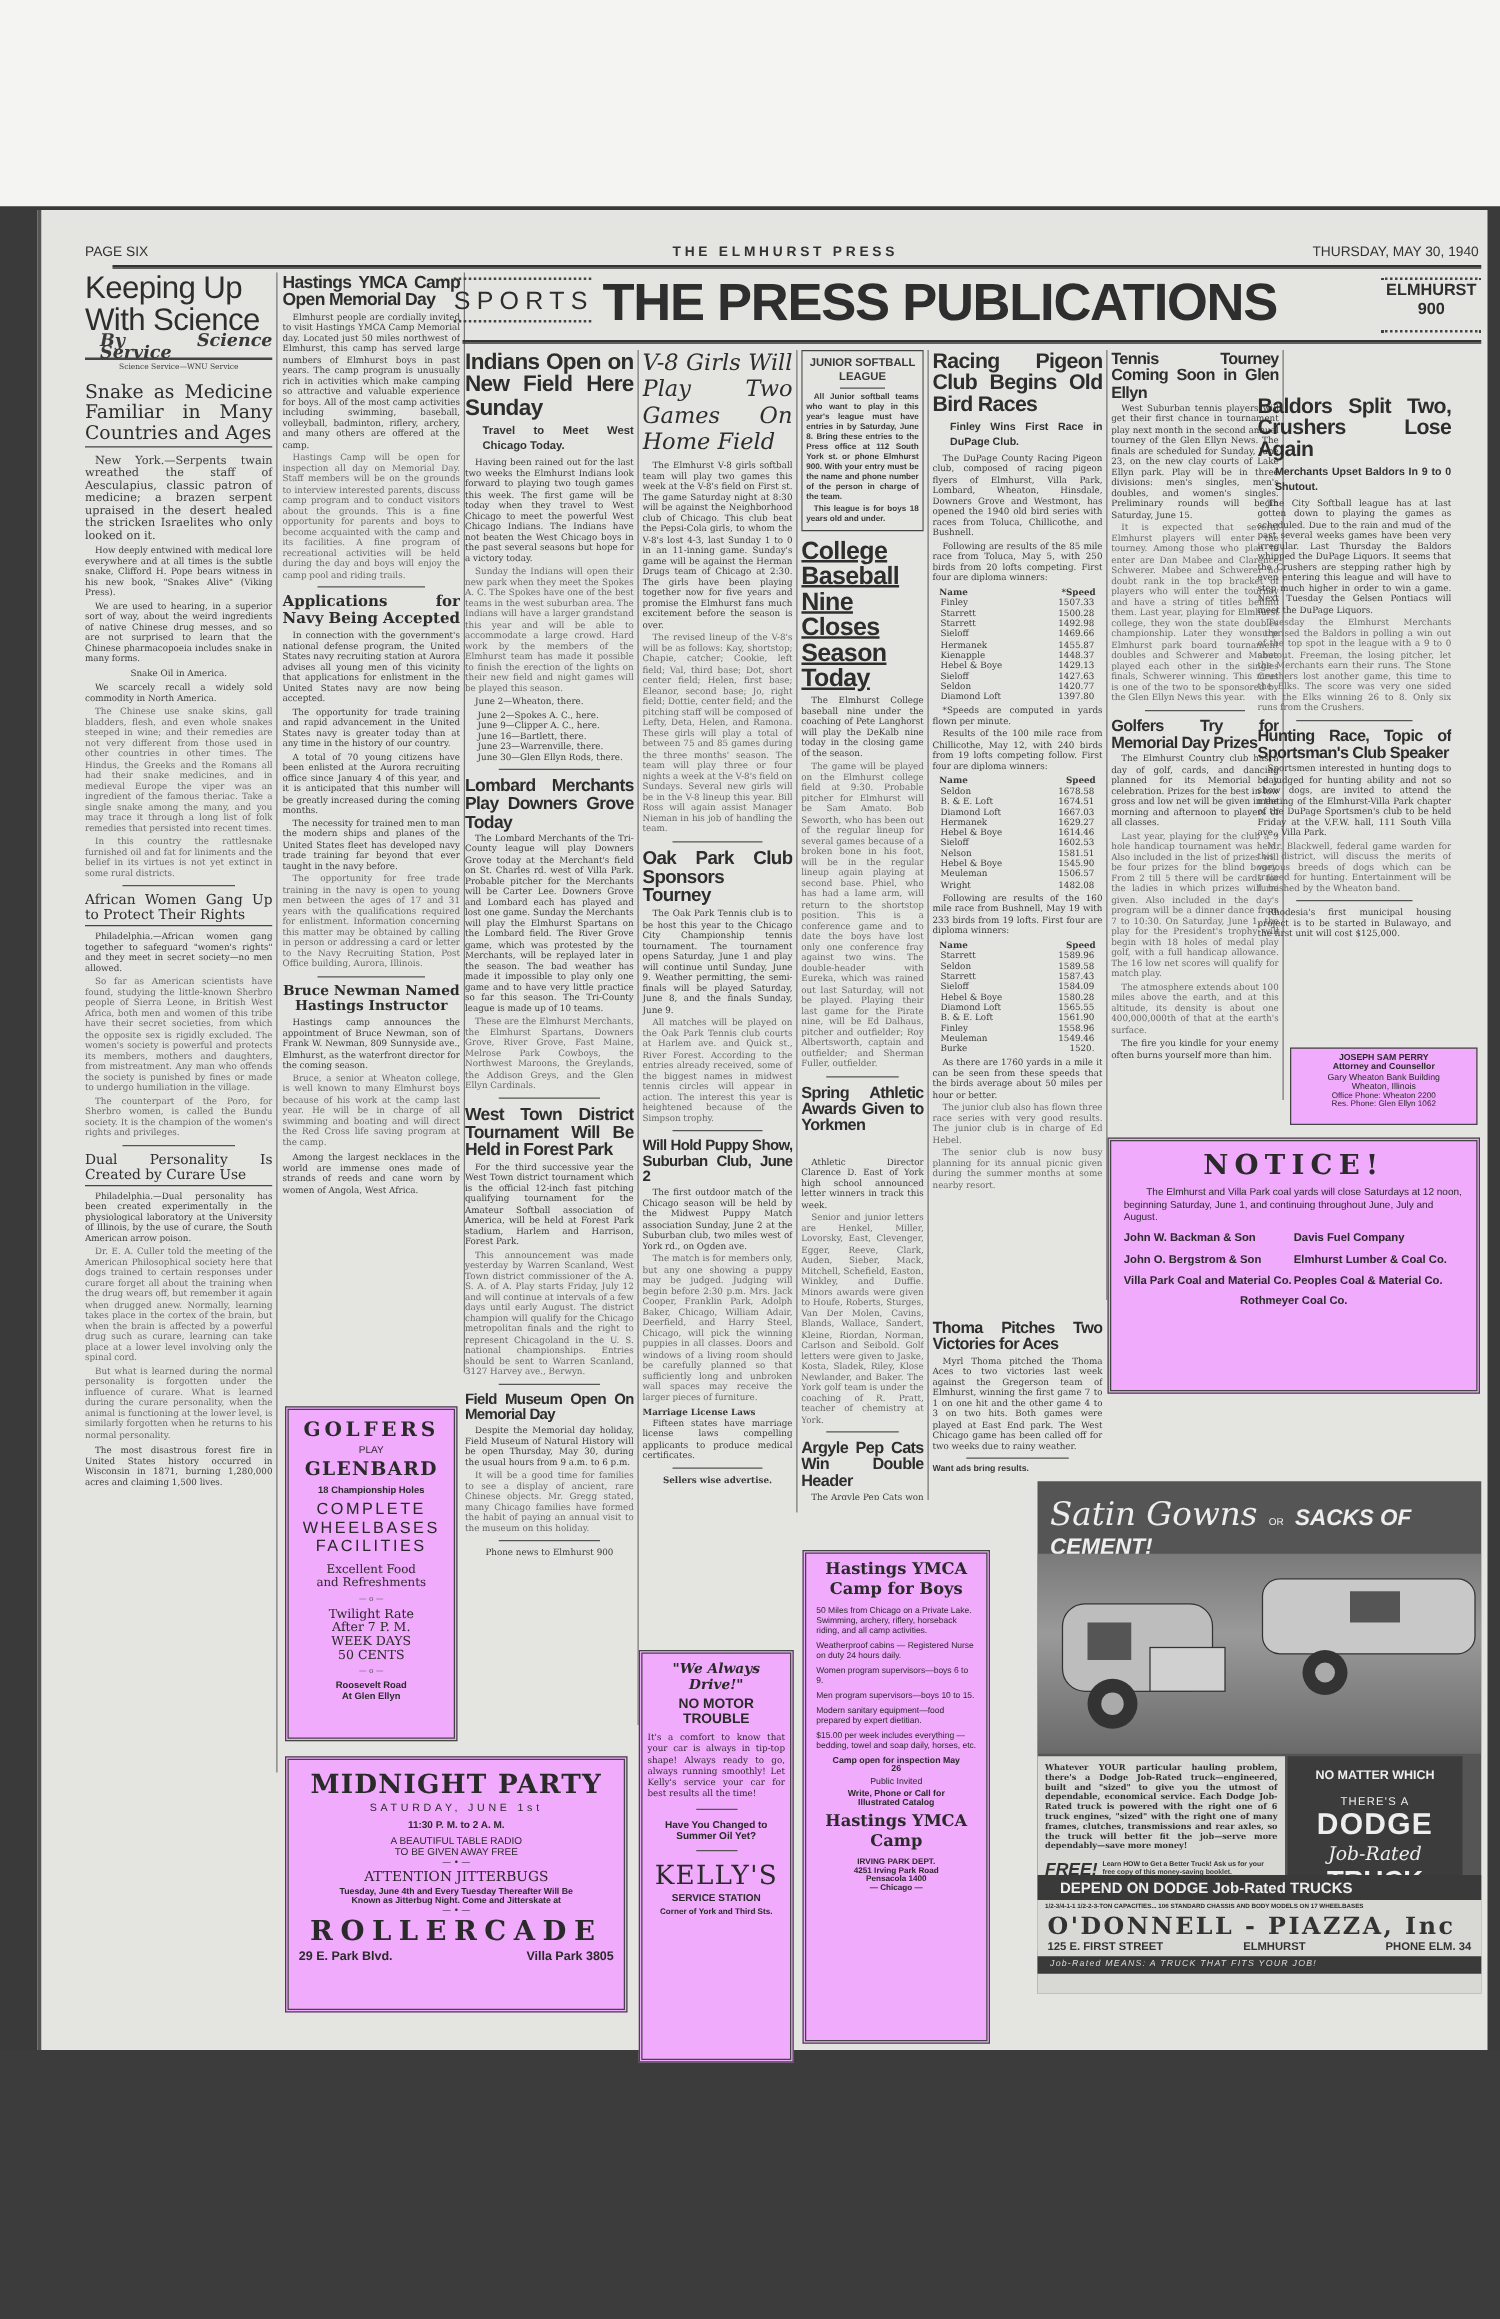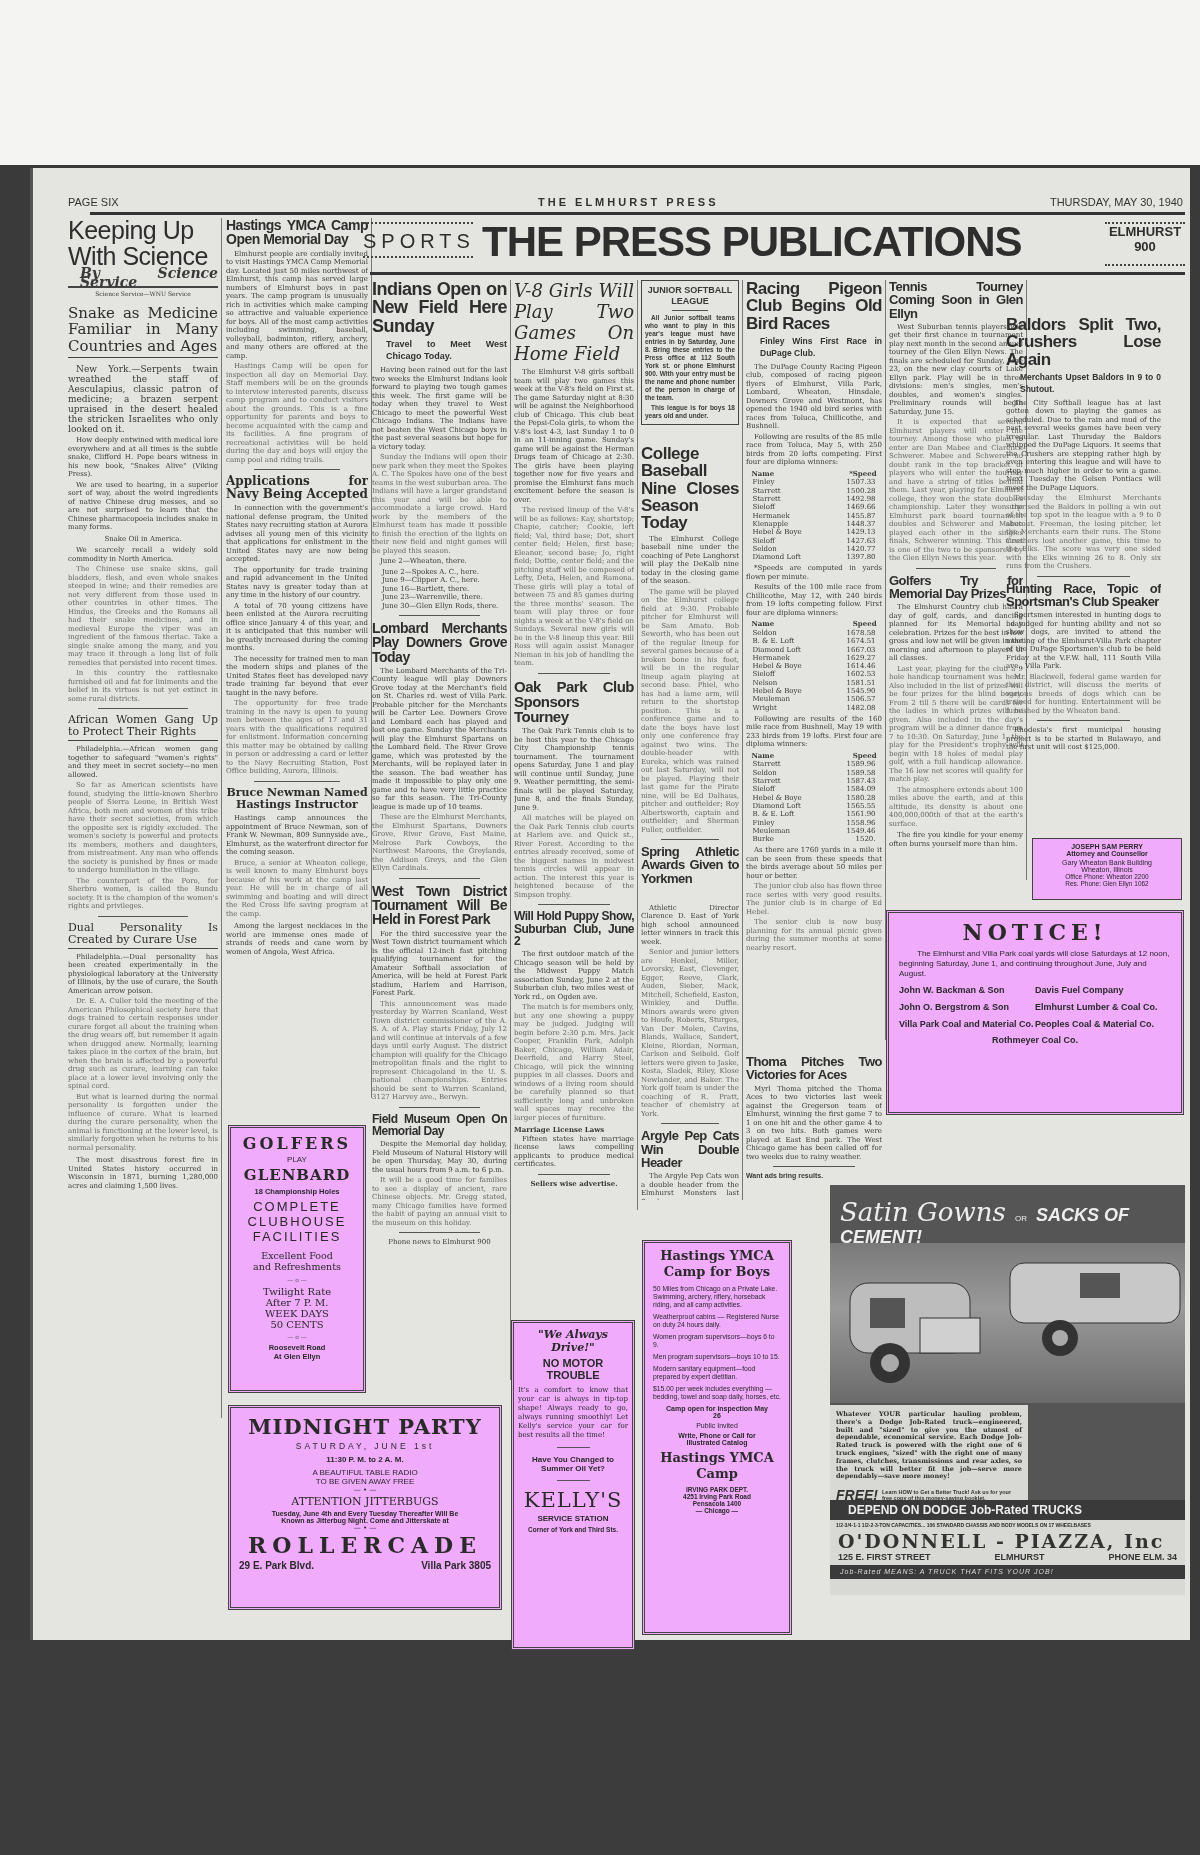--- a/index.html
+++ b/index.html
@@ -87,21 +87,21 @@
   <p class="body" style="margin-top:4px;">Among the largest necklaces in the world are immense ones made of strands of reeds and cane worn by women of Angola, West Africa.</p>
 </div>
 <div class="vline" style="left:371px; top:218px; height:880px;"></div>
 
 <div class="ad" style="left:228px; top:1125px; width:138px; height:268px; padding-top:6px;">
   <div style="font-family:'DejaVu Serif',serif; font-weight:bold; font-size:16px; letter-spacing:3px;">GOLFERS</div>
   <div style="font-family:'Liberation Sans',sans-serif; font-size:8px; margin:2px 0;">PLAY</div>
   <div style="font-family:'DejaVu Serif',serif; font-weight:bold; font-size:15px; letter-spacing:1px;">GLENBARD</div>
   <div style="font-family:'Liberation Sans',sans-serif; font-weight:bold; font-size:7.5px; margin:3px 0;">18 Championship Holes</div>
   <div style="font-family:'Liberation Sans',sans-serif; font-size:13px; letter-spacing:2px;">COMPLETE</div>
-  <div style="font-family:'Liberation Sans',sans-serif; font-size:13px; letter-spacing:2px;">CLUBHOUSE</div>
+  <div style="font-family:'Liberation Sans',sans-serif; font-size:13px; letter-spacing:2px;">WHEELBASES</div>
   <div style="font-family:'Liberation Sans',sans-serif; font-size:13px; letter-spacing:2px; margin-bottom:6px;">FACILITIES</div>
   <div style="font-size:9.5px;">Excellent Food</div>
   <div style="font-size:9.5px; margin-bottom:4px;">and Refreshments</div>
   <div style="font-size:6px; color:#555;">— o —</div>
   <div style="font-size:10px; margin-top:3px;">Twilight Rate</div>
   <div style="font-size:10px;">After 7 P. M.</div>
   <div style="font-size:10px;">WEEK DAYS</div>
   <div style="font-size:10px; margin-bottom:3px;">50 CENTS</div>
   <div style="font-size:6px; color:#555;">— o —</div>
   <div style="font-family:'Liberation Sans',sans-serif; font-weight:bold; font-size:7.5px; margin-top:3px;">Roosevelt Road</div>
@@ -195,21 +195,21 @@
   </div>
 </div>
 
 <div class="col" style="left:641px; top:280px; width:98px; height:920px;">
   <div style="border:1px solid #444; padding:4px 3px;">
     <div style="font-family:'Liberation Sans',sans-serif; font-weight:bold; font-size:9px; text-align:center; line-height:11px;">JUNIOR SOFTBALL LEAGUE</div>
     <div class="hr-short" style="width:40%; margin:3px auto;"></div>
     <p style="font-weight:bold; font-family:'Liberation Sans',sans-serif; font-size:6.5px; line-height:8px; text-indent:6px;">All Junior softball teams who want to play in this year's league must have entries in by Saturday, June 8. Bring these entries to the Press office at 112 South York st. or phone Elmhurst 900. With your entry must be the name and phone number of the person in charge of the team.</p>
     <p style="font-weight:bold; font-family:'Liberation Sans',sans-serif; font-size:6.5px; line-height:8px; text-indent:6px; margin-top:2px;">This league is for boys 18 years old and under.</p>
   </div>
-  <div class="hd-cond" style="font-size:17px; margin:20px 0 3px;">College Baseball Nine Closes Season Today</div>
+  <div class="hd-cond" style="font-size:20px; margin:6px 0 3px;text-decoration:underline;">College Baseball Nine Closes Season Today</div>
   <p class="body">The Elmhurst College baseball nine under the coaching of Pete Langhorst will play the DeKalb nine today in the closing game of the season.</p>
   <p class="body" style="color:#666;">The game will be played on the Elmhurst college field at 9:30. Probable pitcher for Elmhurst will be Sam Amato. Bob Seworth, who has been out of the regular lineup for several games because of a broken bone in his foot, will be in the regular lineup again playing at second base. Phiel, who has had a lame arm, will return to the shortstop position. This is a conference game and to date the boys have lost only one conference fray against two wins. The double-header with Eureka, which was rained out last Saturday, will not be played. Playing their last game for the Pirate nine, will be Ed Dalhaus, pitcher and outfielder; Roy Albertsworth, captain and outfielder; and Sherman Fuller, outfielder.</p>
   <div class="hr-short"></div>
   <div class="hd-cond" style="font-size:13px; margin-bottom:19px;">Spring Athletic Awards Given to Yorkmen</div>
   <p class="body">Athletic Director Clarence D. East of York high school announced letter winners in track this week.</p>
   <p class="body" style="color:#666;">Senior and junior letters are Henkel, Miller, Lovorsky, East, Clevenger, Egger, Reeve, Clark, Auden, Sieber, Mack, Mitchell, Schefield, Easton, Winkley, and Duffie. Minors awards were given to Houfe, Roberts, Sturges, Van Der Molen, Cavins, Blands, Wallace, Sandert, Kleine, Riordan, Norman, Carlson and Seibold. Golf letters were given to Jaske, Kosta, Sladek, Riley, Klose Newlander, and Baker. The York golf team is under the coaching of R. Pratt, teacher of chemistry at York.</p>
   <div class="hr-short"></div>
   <div class="hd-cond" style="font-size:13px; margin-bottom:3px;">Argyle Pep Cats Win Double Header</div>
   <p class="body">The Argyle Pep Cats won a double header from the Elmhurst Monsters last Sunday.</p>
   <p class="body" style="color:#666;">The games were played on the field at St. Charles and Spring rd. The Pep Cats, behind the pitching of Billy Bendt, won the first game by a score of 17 to 11. Caldwell was the winning pitcher in the second game, which the Pep Cats took by 14 to 7. The boys are of grammar school age and have shown great initiative in planning and organizing a league of their own. There are three teams entered in this circuit so far. These are the Pep Cats, the Monsters, and the Winthrop Panthers.</p>
@@ -466,20 +466,28 @@
       <rect x="40" y="55" width="35" height="30" fill="#555"></rect>
       <rect x="90" y="75" width="60" height="35" fill="#d0d0d0" stroke="#333"></rect>
       <circle cx="60" cy="120" r="20" fill="#333"></circle>
         <circle cx="60" cy="120" r="9" fill="#aaa"></circle>
       <rect x="180" y="20" width="170" height="60" rx="14" fill="#c8c8c8" stroke="#333"></rect>
       <rect x="250" y="30" width="40" height="25" fill="#555"></rect>
       <circle cx="230" cy="95" r="18" fill="#333"></circle>
         <circle cx="230" cy="95" r="8" fill="#aaa"></circle>
     </svg>
   </div>
+  <div style="position:absolute; left:200px; top:220px; width:140px; height:155px; background:#3c3c3c; color:#eee; text-align:center; font-family:'Liberation Sans',sans-serif;">
+    <div style="font-weight:bold; font-size:10px; margin-top:10px;">NO MATTER WHICH</div>
+    <div style="font-size:9px; margin-top:10px; letter-spacing:1px;">THERE'S A</div>
+    <div style="font-weight:bold; font-size:24px; letter-spacing:1px;">DODGE</div>
+    <div style="font-family:'DejaVu Serif',serif; font-style:italic; font-size:15px;">Job-Rated</div>
+    <div style="font-weight:bold; font-size:22px;">TRUCK</div>
+    <div style="font-size:8px; letter-spacing:1px;">TO FIT THE JOB</div>
+  </div>
   <div style="position:absolute; left:0; top:220px; width:198px; height:155px; background:#d8d8d4; padding:6px; color:#333;">
     <p style="font-size:6.5px; line-height:7.8px; text-align:justify; font-weight:bold;">Whatever YOUR particular hauling problem, there's a Dodge Job-Rated truck—engineered, built and "sized" to give you the utmost of dependable, economical service. Each Dodge Job-Rated truck is powered with the right one of 6 truck engines, "sized" with the right one of many frames, clutches, transmissions and rear axles, so the truck will better fit the job—serve more dependably—save more money!</p>
     <div style="display:flex; align-items:center; margin-top:6px;">
       <span style="font-family:'Liberation Sans',sans-serif; font-style:italic; font-weight:bold; font-size:14px; margin-right:4px;">FREE!</span>
       <span style="font-family:'Liberation Sans',sans-serif; font-weight:bold; font-size:5.5px; line-height:6.5px;">Learn HOW to Get a Better Truck! Ask us for your free copy of this money-saving booklet.</span>
     </div>
   </div>
 
 </div>
 <div style="position:absolute; left:830px; top:1500px; width:355px; height:95px; background:#d8d8d4;">

